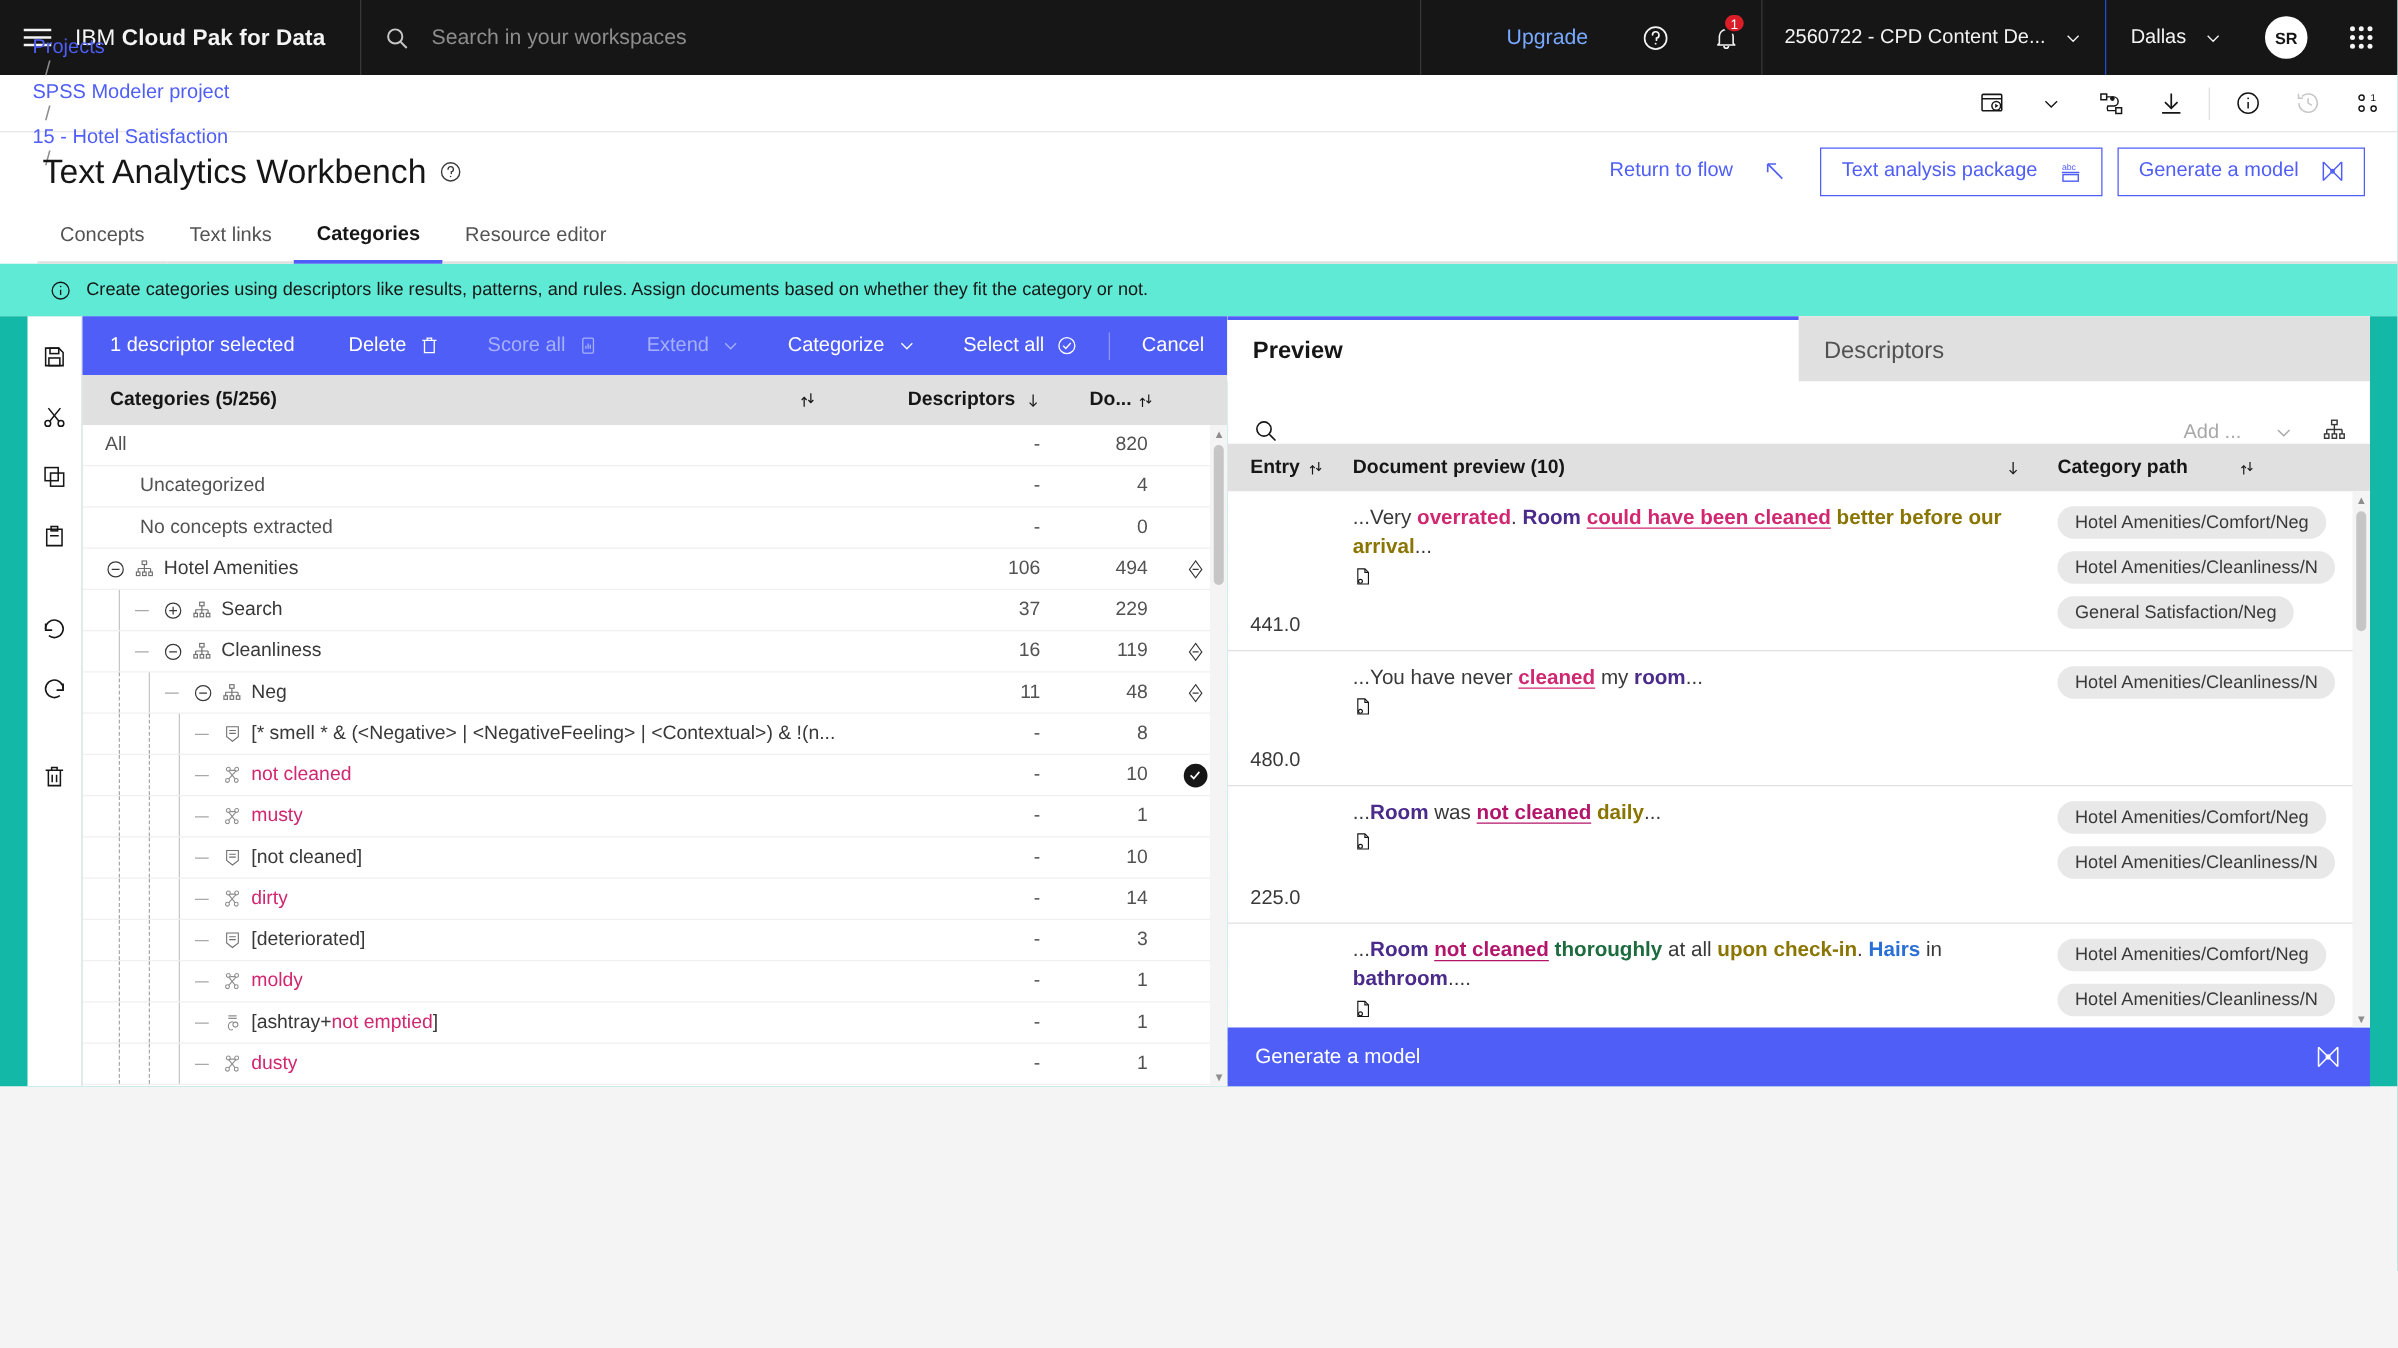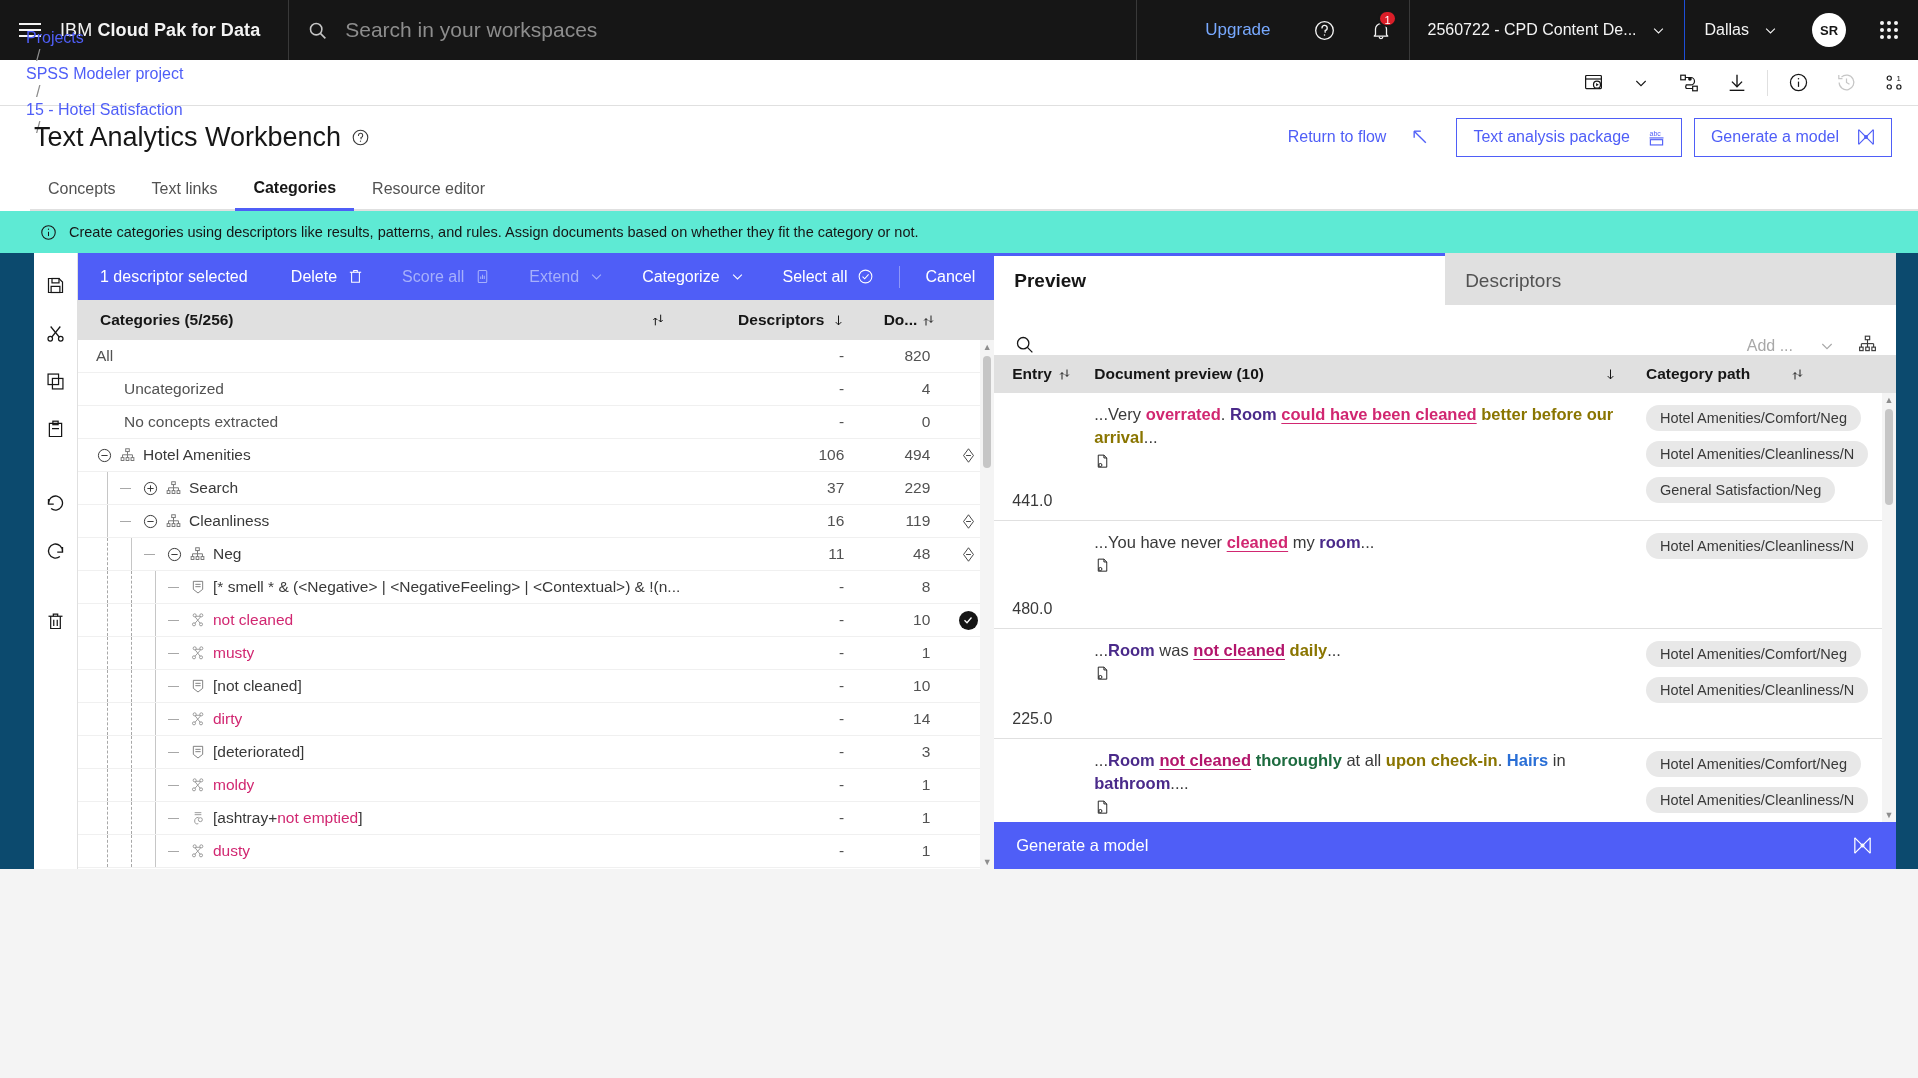--- a/index.html
+++ b/index.html
@@ -19,21 +19,21 @@
   .brand .ibm { font-weight: 400; }
   .brand .rest { font-weight: 700; }
   .topsearch {
     flex: 0 0 auto; width: 849px; height: 60px;
     border-left: 1px solid #393939; border-right:1px solid #393939;
     display: flex; align-items: center; background:#161616;
   }
   .topsearch .mag { width: 56px; display:flex; align-items:center; justify-content:center; }
   .topsearch input {
     flex:1; height: 100%; background: transparent; border: none; outline: none;
-    color: #f0abfc; font-size: 21px; font-family: inherit;
+    color: #f0abfc; font-size: 17px; font-family: inherit;
   }
   .topsearch input::placeholder { color: #8d8d8d; }
   .topright { flex:1; display:flex; align-items:center; justify-content:flex-end; height:60px; }
   .upgrade { color:#78a9ff; font-size:17px; padding: 0 26px; cursor:pointer; white-space:nowrap;}
   .ticon { width: 56px; height:60px; display:flex; align-items:center; justify-content:center; cursor:pointer; position:relative; }
   .badge {
     position:absolute; top:10px; right:12px; min-width:17px; height:17px; line-height:17px;
     background:#da1e28; color:#fff; border-radius:9px; font-size:11px; text-align:center; padding:0 4px;
     border:2px solid #161616;
   }
@@ -86,21 +86,21 @@
   .tab.active { color:#161616; font-weight:700; border-bottom:3px solid #4f5ef7; }
   .tabfill { flex:1; border-bottom:2px solid #e0e0e0; height:100%; }
 
   
   .infobar {
     background:#5eead4; height:42px; display:flex; align-items:center;
     padding-left:40px; gap:12px; font-size:14.5px; color:#161616;
   }
 
   
-  .split { display:flex; height: 616px; padding: 0 0 0 12px; background:#0c4a6e; }
+  .split { display:flex; height: 616px; padding: 0 0 0 0; background:#14b8a6; }
 
   
   .rail {
     width:44px; background:#fff; border-right:1px solid #e0e0e0;
     display:flex; flex-direction:column; align-items:center; padding-top:8px;
     margin-left:22px;
   }
   .railbtn { width:44px; height:48px; display:flex; align-items:center; justify-content:center; cursor:pointer; }
   .railgap { height:24px; }
 

